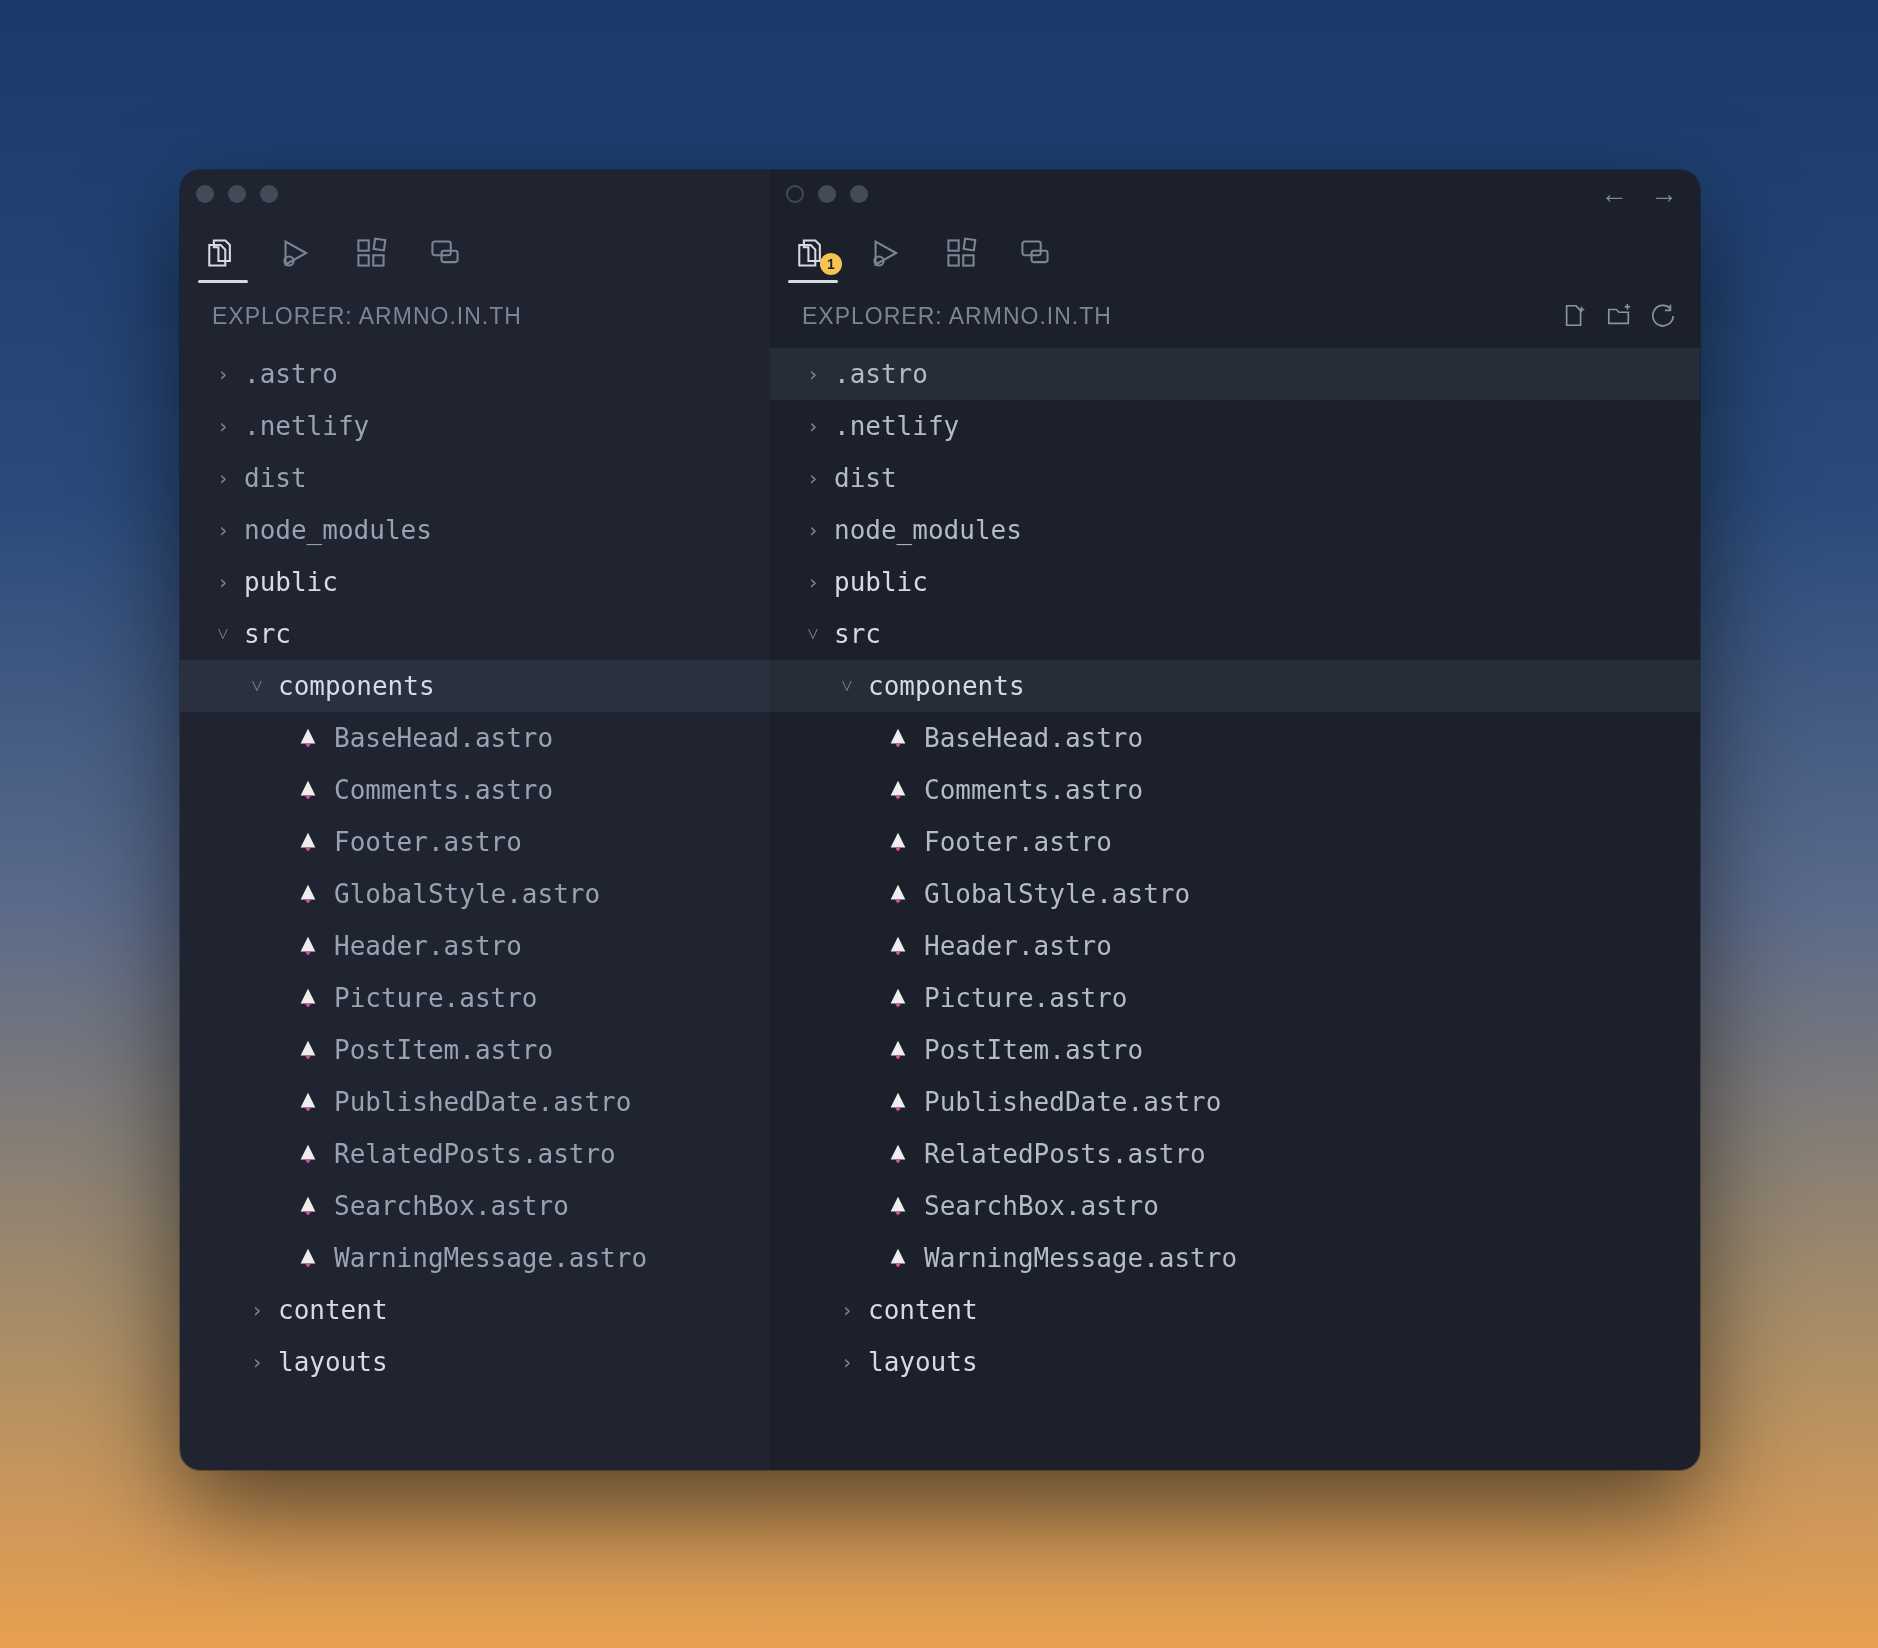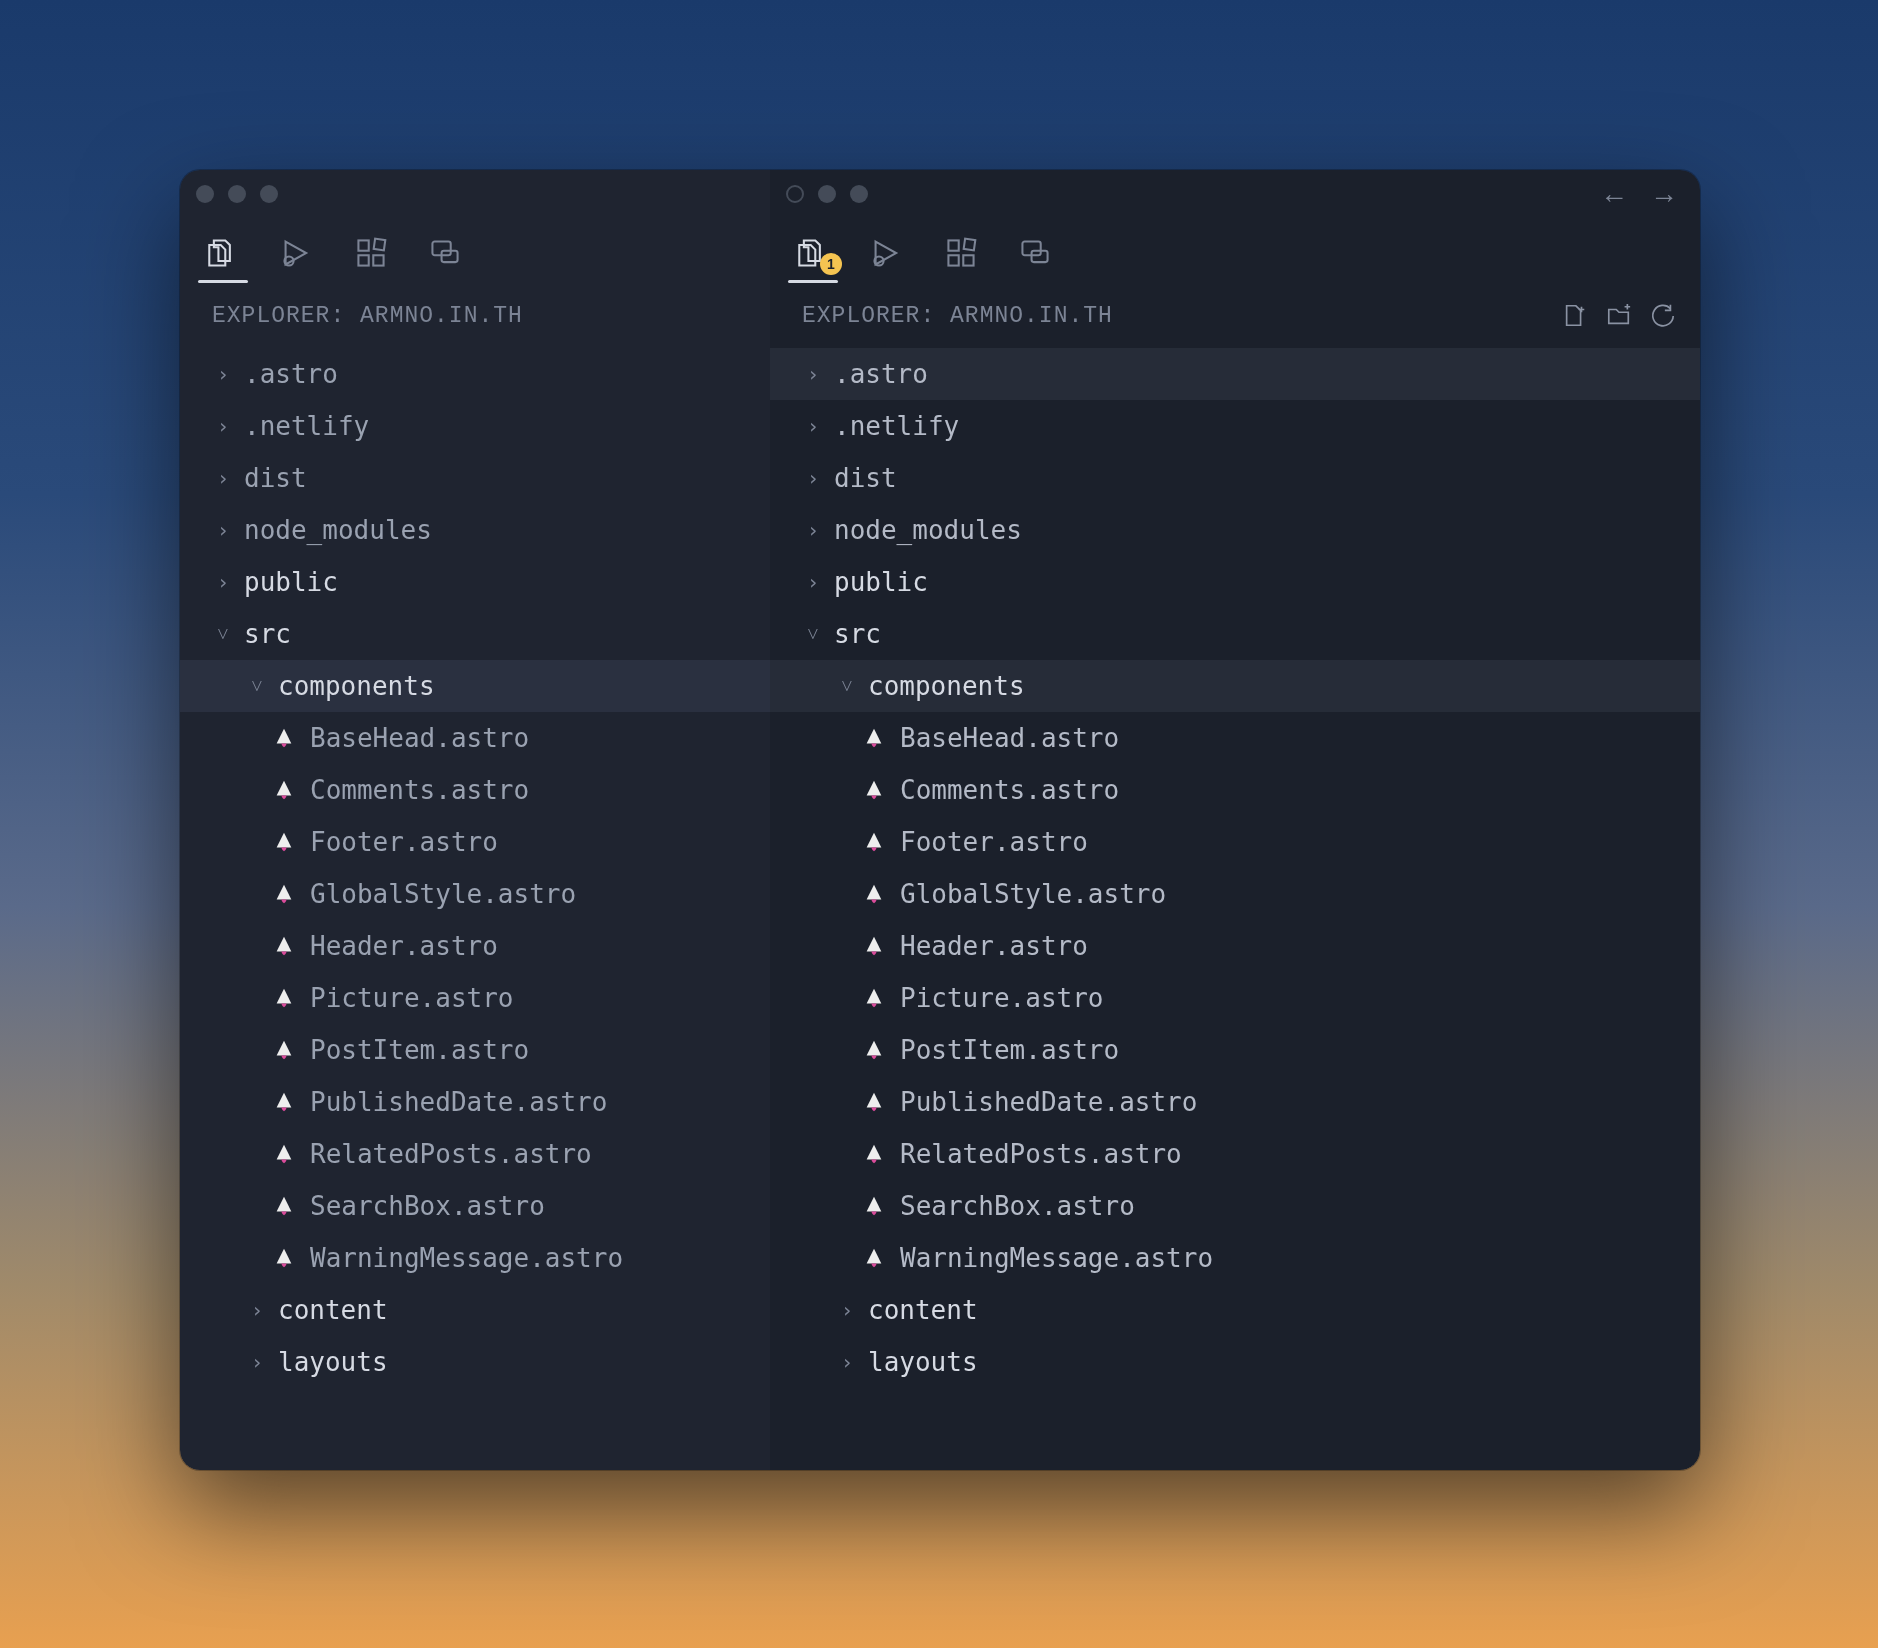--- a/index.html
+++ b/index.html
@@ -91,21 +91,21 @@
   
   .explorer-header {
     height: 56px;
     display: flex;
     align-items: center;
     justify-content: space-between;
     padding: 0 24px 0 32px;
     color: #7c8495;
     font-size: 23px;
     letter-spacing: 1px;
-    font-family: Liberation Mono, monospace;
+    font-family: Liberation Sans, sans-serif;
   }
   .header-actions { display: flex; gap: 18px; color: #8a92a3; }
   .header-actions svg { display:block; }
 
   
   .tree {
     flex: 1;
     overflow: hidden;
     padding-top: 4px;
   }
@@ -133,21 +133,21 @@
   .fileicon {
     width: 24px;
     height: 24px;
     margin-right: 14px;
     display: inline-flex;
     align-items: center;
     justify-content: center;
   }
   .pad0 { padding-left: 32px; }
   .pad1 { padding-left: 66px; }
-  .pad2 { padding-left: 92px; }
+  .pad2 { padding-left: 116px; }
 
   
   svg.icon { width: 32px; height: 32px; }
   svg.icon-sm { width: 26px; height: 26px; }
 </style>
 </head>
 <body>
 
 <svg width="0" height="0" style="position:absolute">
   <defs>

